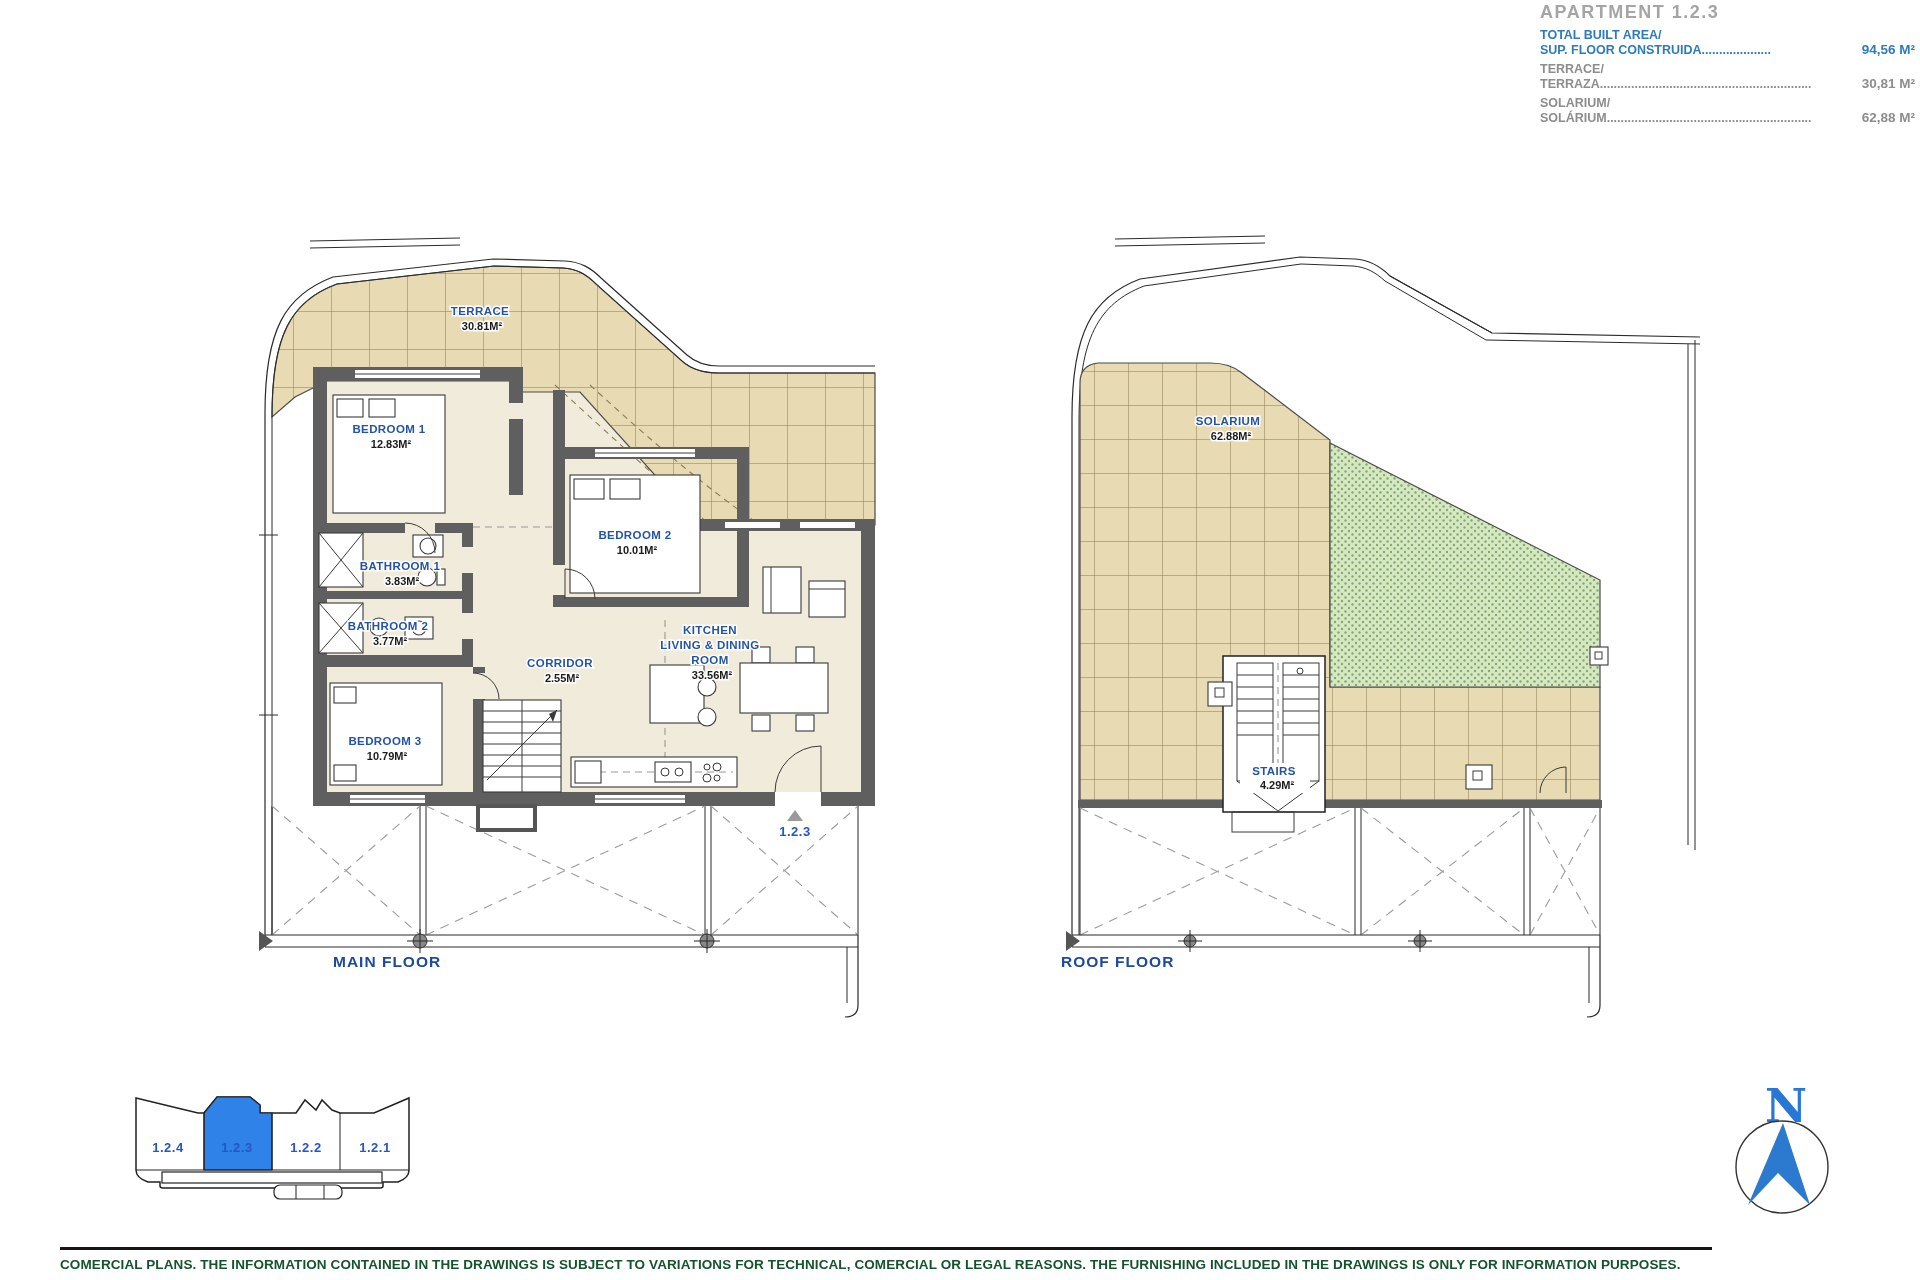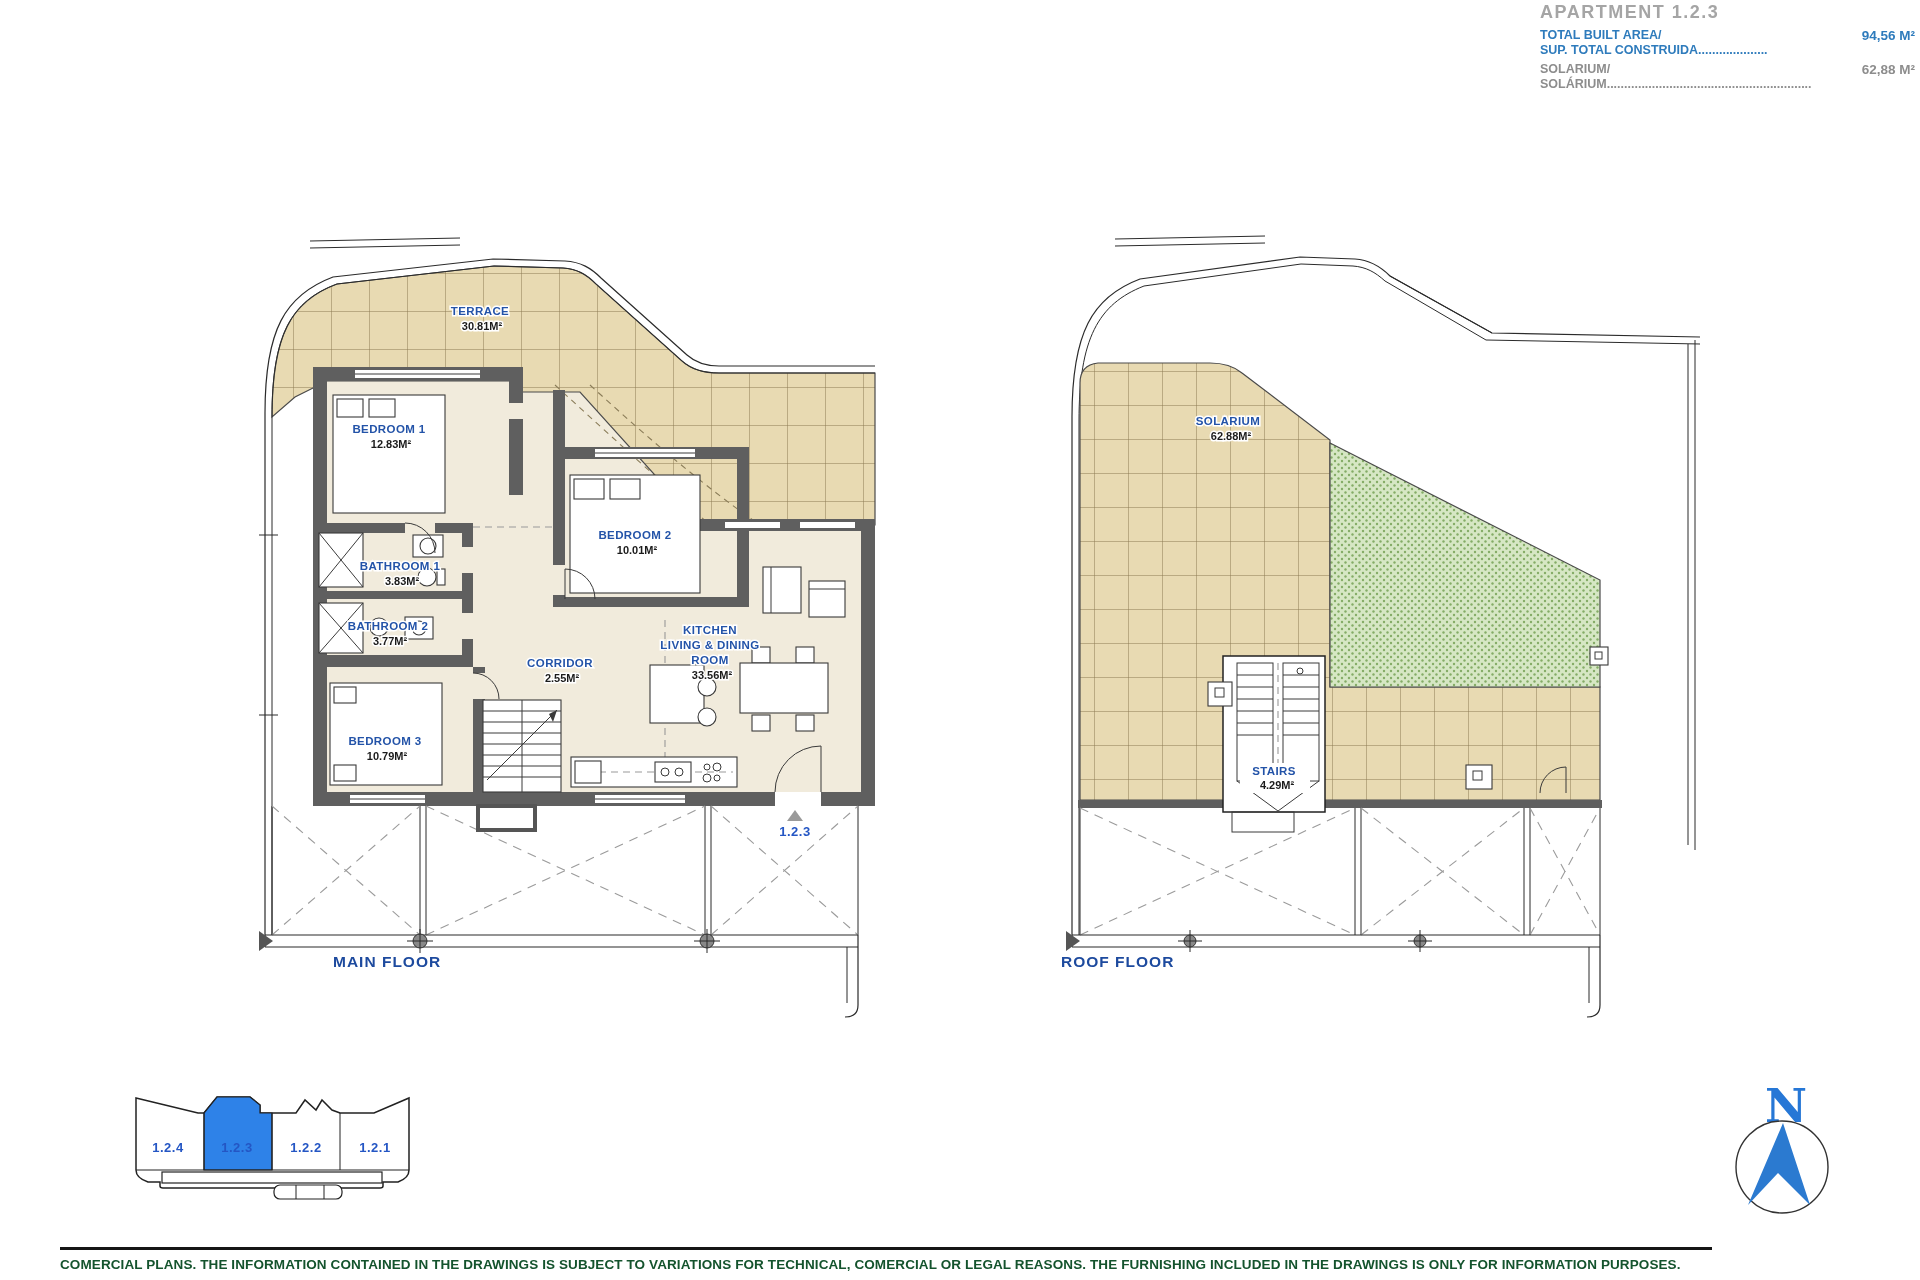--- a/index.html
+++ b/index.html
@@ -1,21 +1,21 @@
 <!DOCTYPE html>
 <html><head>
 <meta charset="utf-8">
 <style>
   html,body{margin:0;padding:0;background:#ffffff;}
   .canvas{position:relative;width:1920px;height:1280px;background:#ffffff;overflow:hidden;
           font-family:"Liberation Sans",sans-serif;}
   
   .info{position:absolute;left:1540px;top:2px;width:375px;}
   .info-title{font-size:18px;font-weight:600;color:#a5a5a5;letter-spacing:1.5px;margin-bottom:5px;}
-  .info-row{display:flex;justify-content:space-between;margin-bottom:5px;}
+  .info-row{display:flex;align-items:flex-end;justify-content:space-between;margin-bottom:5px;}
   .info-lbl{width:282px;font-size:12.5px;line-height:14.5px;font-weight:bold;}
   .info-val{font-size:13.5px;font-weight:bold;white-space:nowrap;padding-bottom:0px;margin-left:20px;}
   .row-blue .info-lbl,.row-blue .info-val{color:#2e7bbc;}
   .row-gray .info-lbl,.row-gray .info-val{color:#8d8d8d;}
   
   .floor-title{position:absolute;font-size:15.5px;font-weight:bold;color:#1d4a9e;letter-spacing:1px;}
   .t-main{left:333px;top:953px;}
   .t-roof{left:1061px;top:953px;}
   
   svg text{font-family:"Liberation Sans",sans-serif;}
@@ -42,23 +42,30 @@
 </head>
 <body>
 
 <div class="canvas">
 
   <div class="info">
     <div class="info-title">APARTMENT 1.2.3</div>
     <div class="info-row row-blue">
       <div class="info-lbl">
         <div>TOTAL BUILT AREA/</div>
-        <div>SUP. TOTAL CONSTRUIDA....................</div>
+        <div>SUP. FLOOR CONSTRUIDA....................</div>
       </div>
       <div class="info-val">94,56 M²</div>
+    </div>
+    <div class="info-row row-gray">
+      <div class="info-lbl">
+        <div>TERRACE/</div>
+        <div>TERRAZA.............................................................</div>
+      </div>
+      <div class="info-val">30,81 M²</div>
     </div>
     <div class="info-row row-gray">
       <div class="info-lbl">
         <div>SOLARIUM/</div>
         <div>SOLÁRIUM...........................................................</div>
       </div>
       <div class="info-val">62,88 M²</div>
     </div>
   </div>
 

